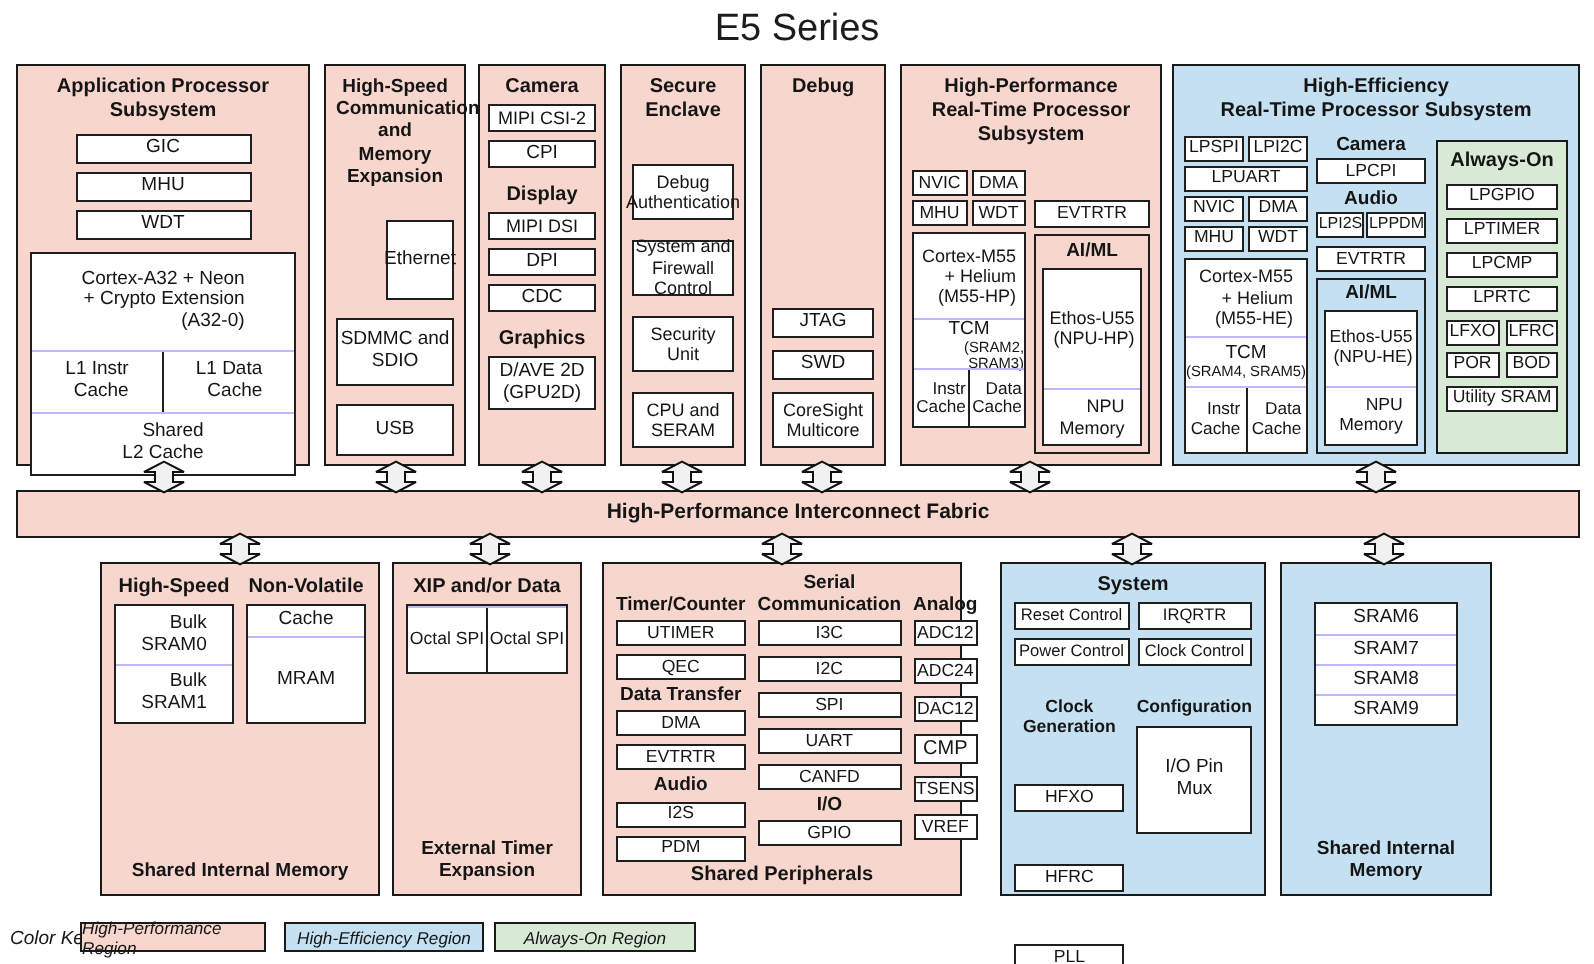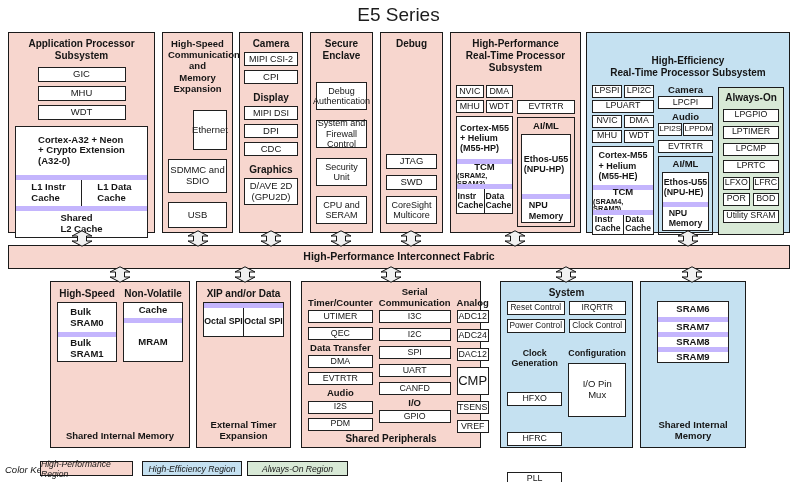--- a/index.html
+++ b/index.html
@@ -11,23 +11,23 @@
   .pink { background:#f7d6ce; }
   .blue { background:#c5e1f1; }
   .green { background:#d8e9d6; }
   .col { display:flex; flex-direction:column; }
   .row { display:flex; flex-direction:row; }
   .bt { font-weight:bold; text-align:center; white-space:pre-line; font-size:10px; line-height:1.18; }
   .h  { font-weight:bold; text-align:center; white-space:pre-line; font-size:9.5px; line-height:1.1; flex:0 0 auto; }
   .b  { background:#fff; border:1px solid #1f1f1f; display:flex; align-items:center; justify-content:center;
         text-align:center; white-space:pre-line; line-height:1.12; font-size:9.5px; flex:0 0 auto; }
   .jt { background:#fff; border:1px solid #1f1f1f; display:flex; flex-direction:column; flex:0 0 auto; }
-  .c  { display:flex; flex-direction:column; align-items:center; justify-content:center; text-align:left;
-        white-space:pre-line; line-height:1.12; font-size:9.5px;font-weight:bold; }
-  .tpt { border-top:5px solid #c4b5fd; }
+  .c  { display:flex; flex-direction:column; align-items:center; justify-content:center; text-align:right;
+        white-space:pre-line; line-height:1.12; font-size:9.5px; }
+  .tpt { border-top:1px solid #c4b5fd; }
   .lft { border-left:1px solid #1f1f1f; }
   .g2 { display:grid; grid-template-columns:1fr 1fr; gap:2px; flex:0 0 auto; }
   .sm { font-size:8.8px; height:13px; }
   .footer { font-weight:bold; text-align:center; font-size:9.5px; margin-top:auto; white-space:pre-line; line-height:1.15; }
   .conn { position:absolute; z-index:5; }
   .ital { font-style:italic; }
   .sub { font-size:7.4px; line-height:1; }
   .pagetitle { left:0; top:4px; width:797px; text-align:center; font-size:19px; color:#1c1c1c; }
 </style>
 </head>
@@ -138,21 +138,21 @@
             <div class="c" style="height:44px;font-size:9px;flex:1;">Ethos-U55
 (NPU-HP)</div>
             <div class="c tpt" style="height:28px;font-size:9px;">NPU
 Memory</div>
           </div>
         </div>
       </div>
     </div>
   </div>
 
-  <div class="block blue col" style="left:586px;top:32px;width:204px;height:201px;padding:22px 5px;">
+  <div class="block blue col" style="left:586px;top:32px;width:204px;height:201px;padding:5px 5px;">
     <div class="bt">High-Efficiency
 Real-Time Processor Subsystem</div>
     <div class="row" style="margin-top:6px;flex:1;">
       <div class="col" style="width:62px;">
         <div class="g2">
           <div class="b sm">LPSPI</div>
           <div class="b sm">LPI2C</div>
         </div>
         <div class="b sm" style="margin-top:2px;text-align:center;">LPUART</div>
         <div class="g2" style="margin-top:2px;">
@@ -281,21 +281,21 @@
         <div class="h" style="margin-top:3px;">I/O</div>
         <div class="b" style="height:13px;margin-top:2px;font-size:8.8px;">GPIO</div>
       </div>
       <div class="col" style="flex:0.92;">
         <div style="height:22px;display:flex;align-items:flex-end;justify-content:center;">
           <div class="h">Analog</div>
         </div>
         <div class="b" style="height:13px;margin-top:2px;font-size:8.8px;">ADC12</div>
         <div class="b" style="height:13px;margin-top:6px;font-size:8.8px;">ADC24</div>
         <div class="b" style="height:13px;margin-top:6px;font-size:8.8px;">DAC12</div>
-        <div class="b" style="height:28px;margin-top:6px;font-size:13px;">CMP</div>
+        <div class="b" style="height:15px;margin-top:6px;font-size:10px;">CMP</div>
         <div class="b" style="height:13px;margin-top:6px;font-size:8.8px;">TSENS</div>
         <div class="b" style="height:13px;margin-top:6px;font-size:8.8px;">VREF</div>
       </div>
     </div>
     <div class="footer" style="font-size:10px;">Shared Peripherals</div>
   </div>
 
   <div class="block blue col" style="left:500px;top:281px;width:133px;height:167px;padding:5px 6px 5px;">
     <div class="h" style="font-size:10px;">System</div>
     <div class="g2" style="gap:4px;margin-top:3px;">

